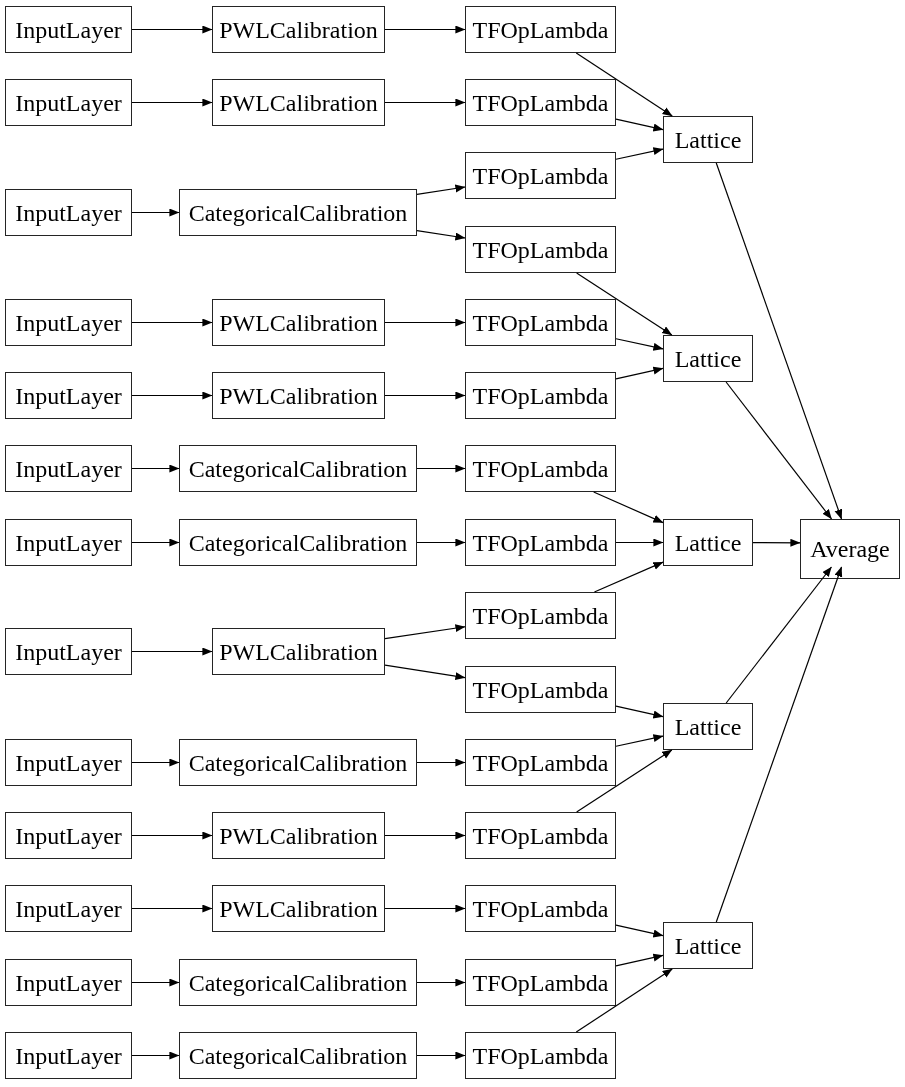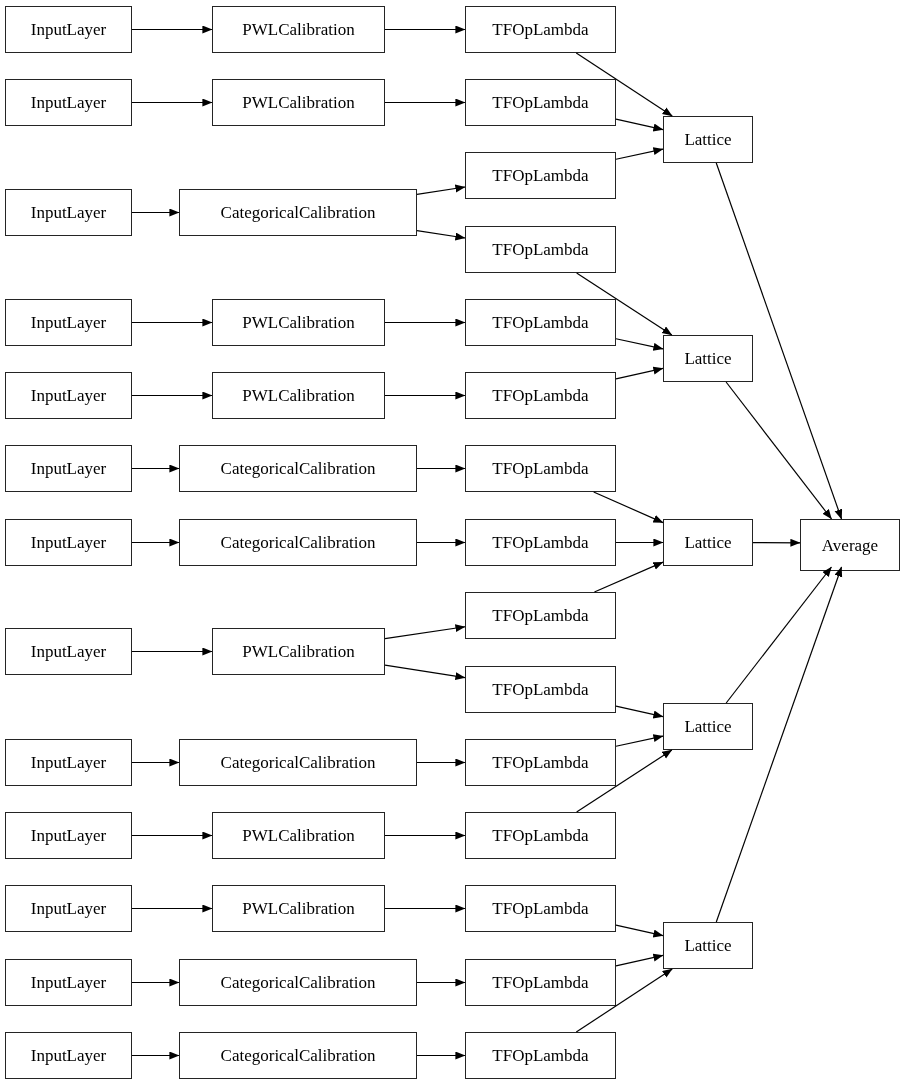--- a/index.html
+++ b/index.html
@@ -1,19 +1,19 @@
 <!DOCTYPE html>
 <html><head>
 <meta charset="utf-8">
 <style>
   html,body{margin:0;padding:0;background:#ffffff;}
   #diagram{position:relative;width:905px;height:1087px;background:#ffffff;overflow:hidden;
            font-family:"Liberation Serif","DejaVu Serif",serif;}
   .node{position:absolute;box-sizing:border-box;background:#ffffff;border:1.5px solid #242424;
-        display:flex;align-items:center;justify-content:center;color:#000;font-size:17px;
+        display:flex;align-items:center;justify-content:center;color:#000;font-size:24px;
         line-height:1;white-space:nowrap;z-index:1;}
   #edge-layer{position:absolute;left:0;top:0;z-index:2;pointer-events:none;}
   .edge{stroke:#000;stroke-width:1.2;fill:none;}
 </style>
 </head>
 <body>
 
 <div id="diagram">
 
   <div class="node" style="left:5px;top:6px;width:127px;height:47px">
@@ -151,21 +151,21 @@
   <div class="node" style="left:663px;top:519px;width:90px;height:47px">
       <span>Lattice</span>
     </div>
   <div class="node" style="left:663px;top:703px;width:90px;height:47px">
       <span>Lattice</span>
     </div>
   <div class="node" style="left:663px;top:922px;width:90px;height:47px">
       <span>Lattice</span>
     </div>
 
-  <div class="node" style="left:800px;top:519px;width:100px;height:52px">
+  <div class="node" style="left:800px;top:519px;width:100px;height:60px">
       <span>Average</span>
     </div>
 
   <svg id="edge-layer" width="905" height="1087">
     <defs>
       <marker id="arrowhead" markerUnits="userSpaceOnUse" markerWidth="12" markerHeight="10" refX="9.6" refY="4" orient="auto">
         <path d="M0,0 L10,4 L0,8 Z" fill="#000000"></path>
       </marker>
     </defs>
   <line x1="132" y1="29.5" x2="212" y2="29.5" class="edge" marker-end="url(#arrowhead)"></line>

